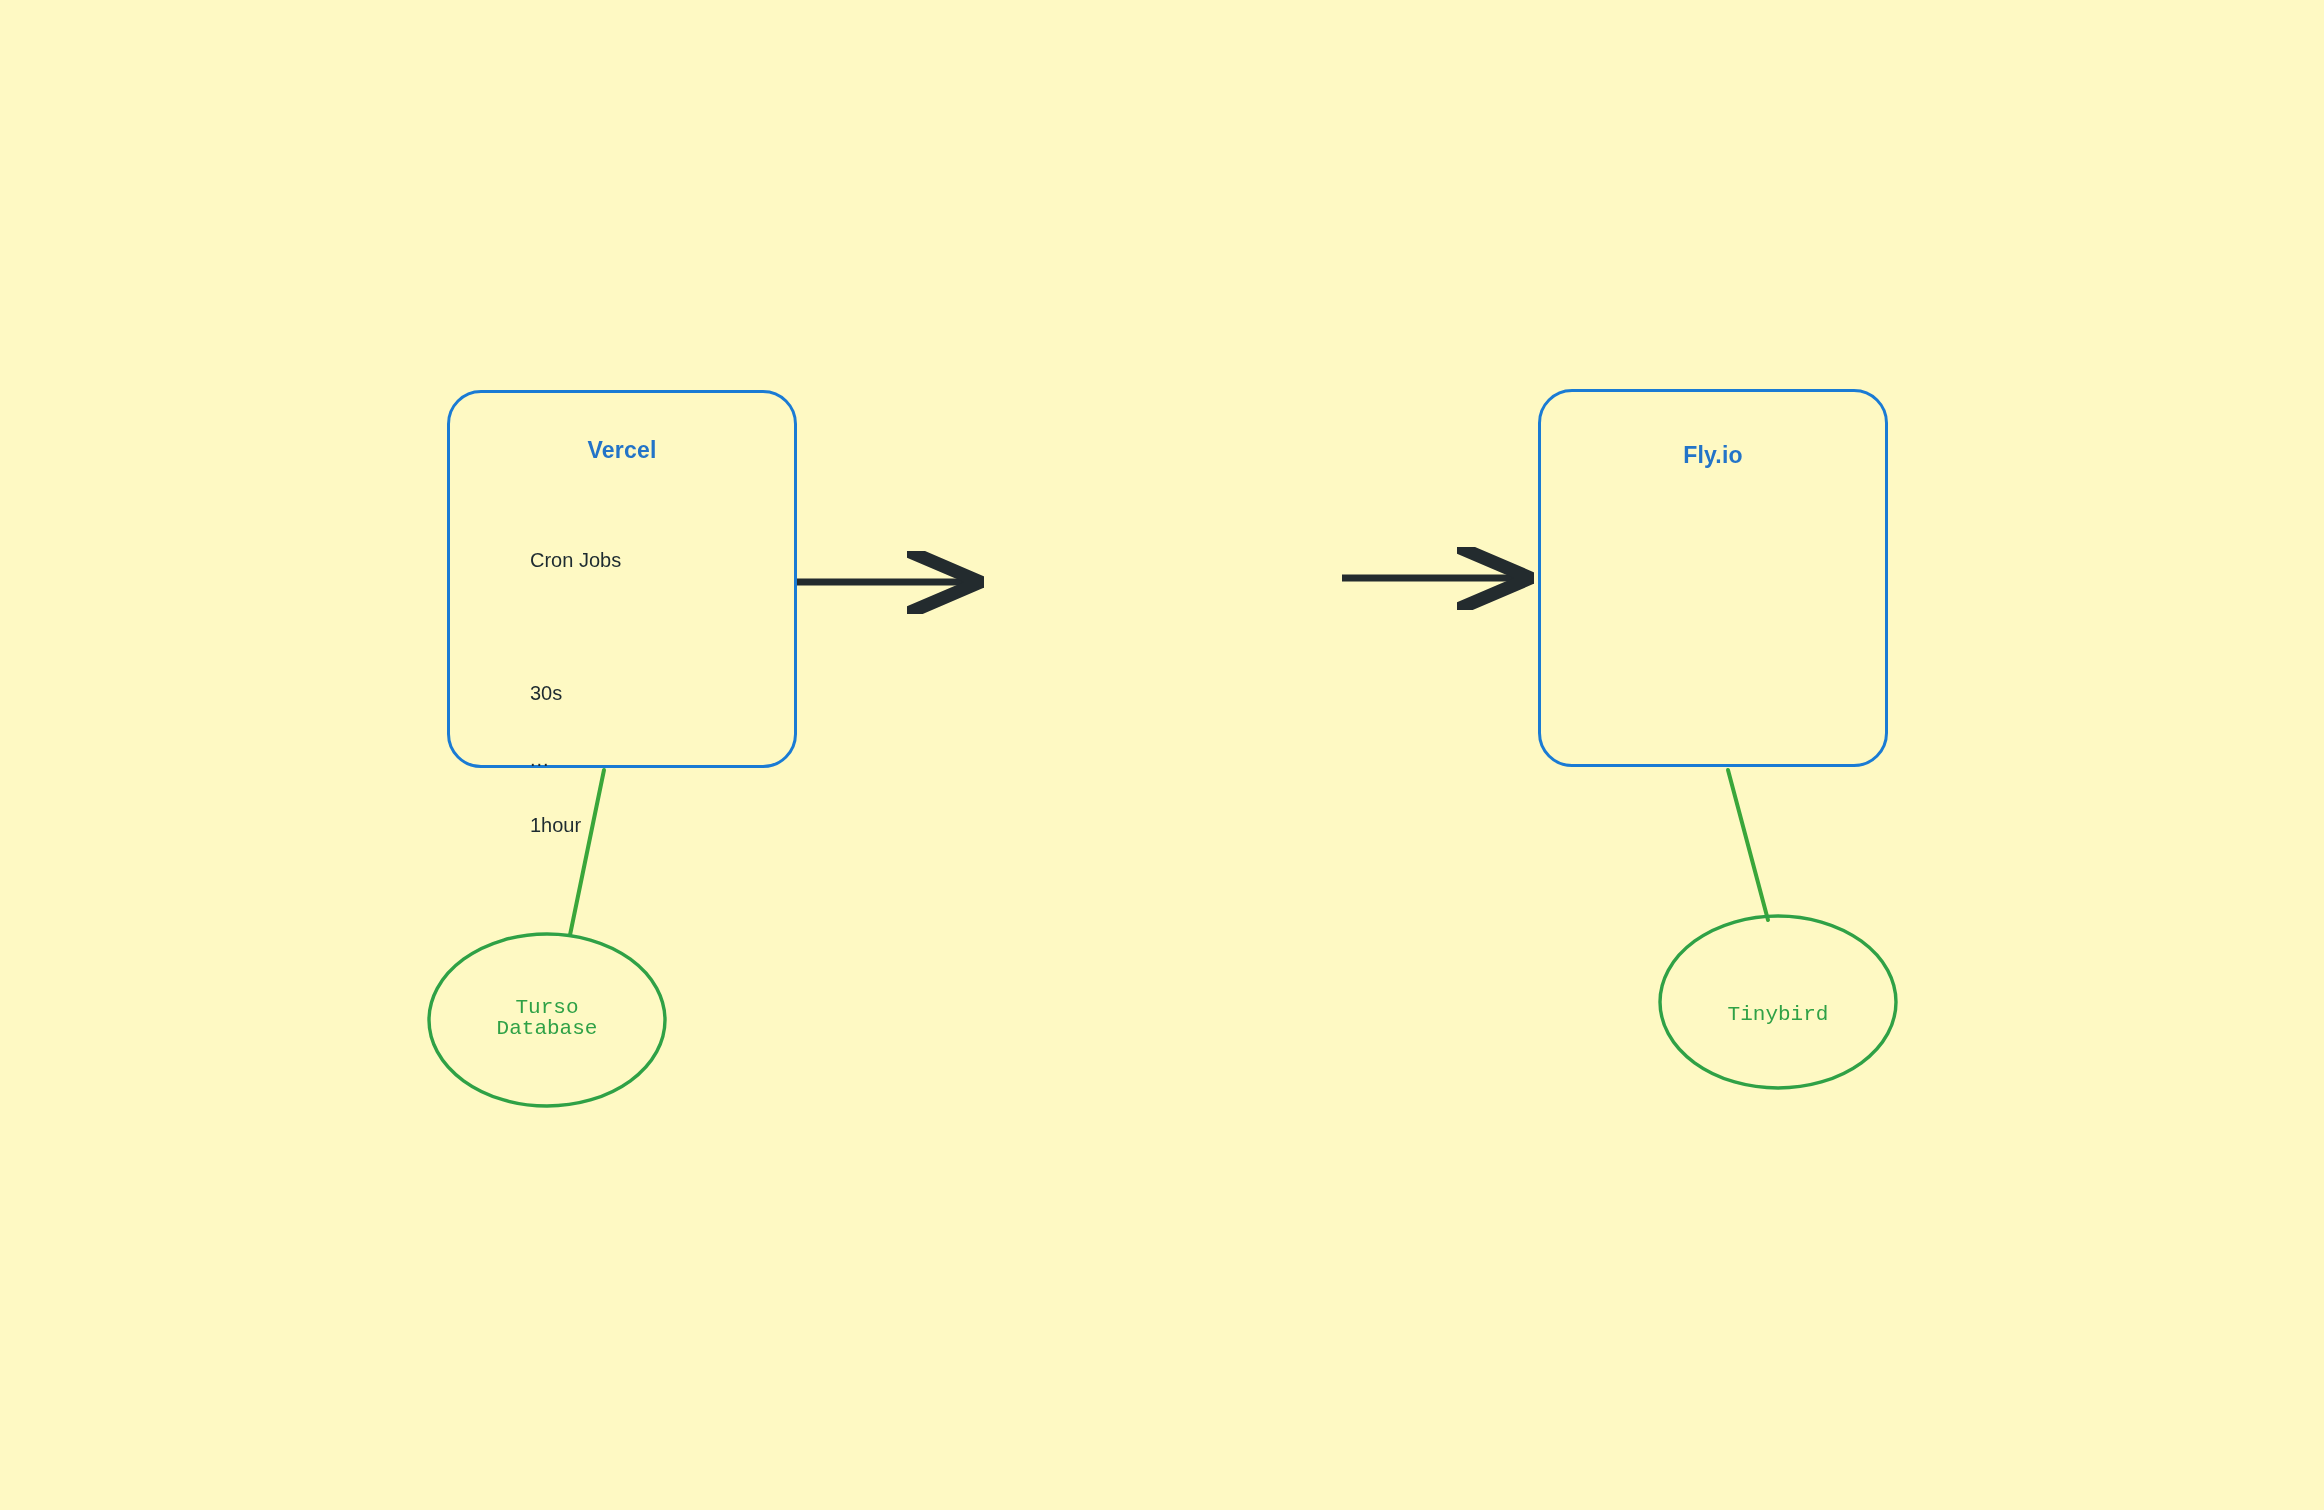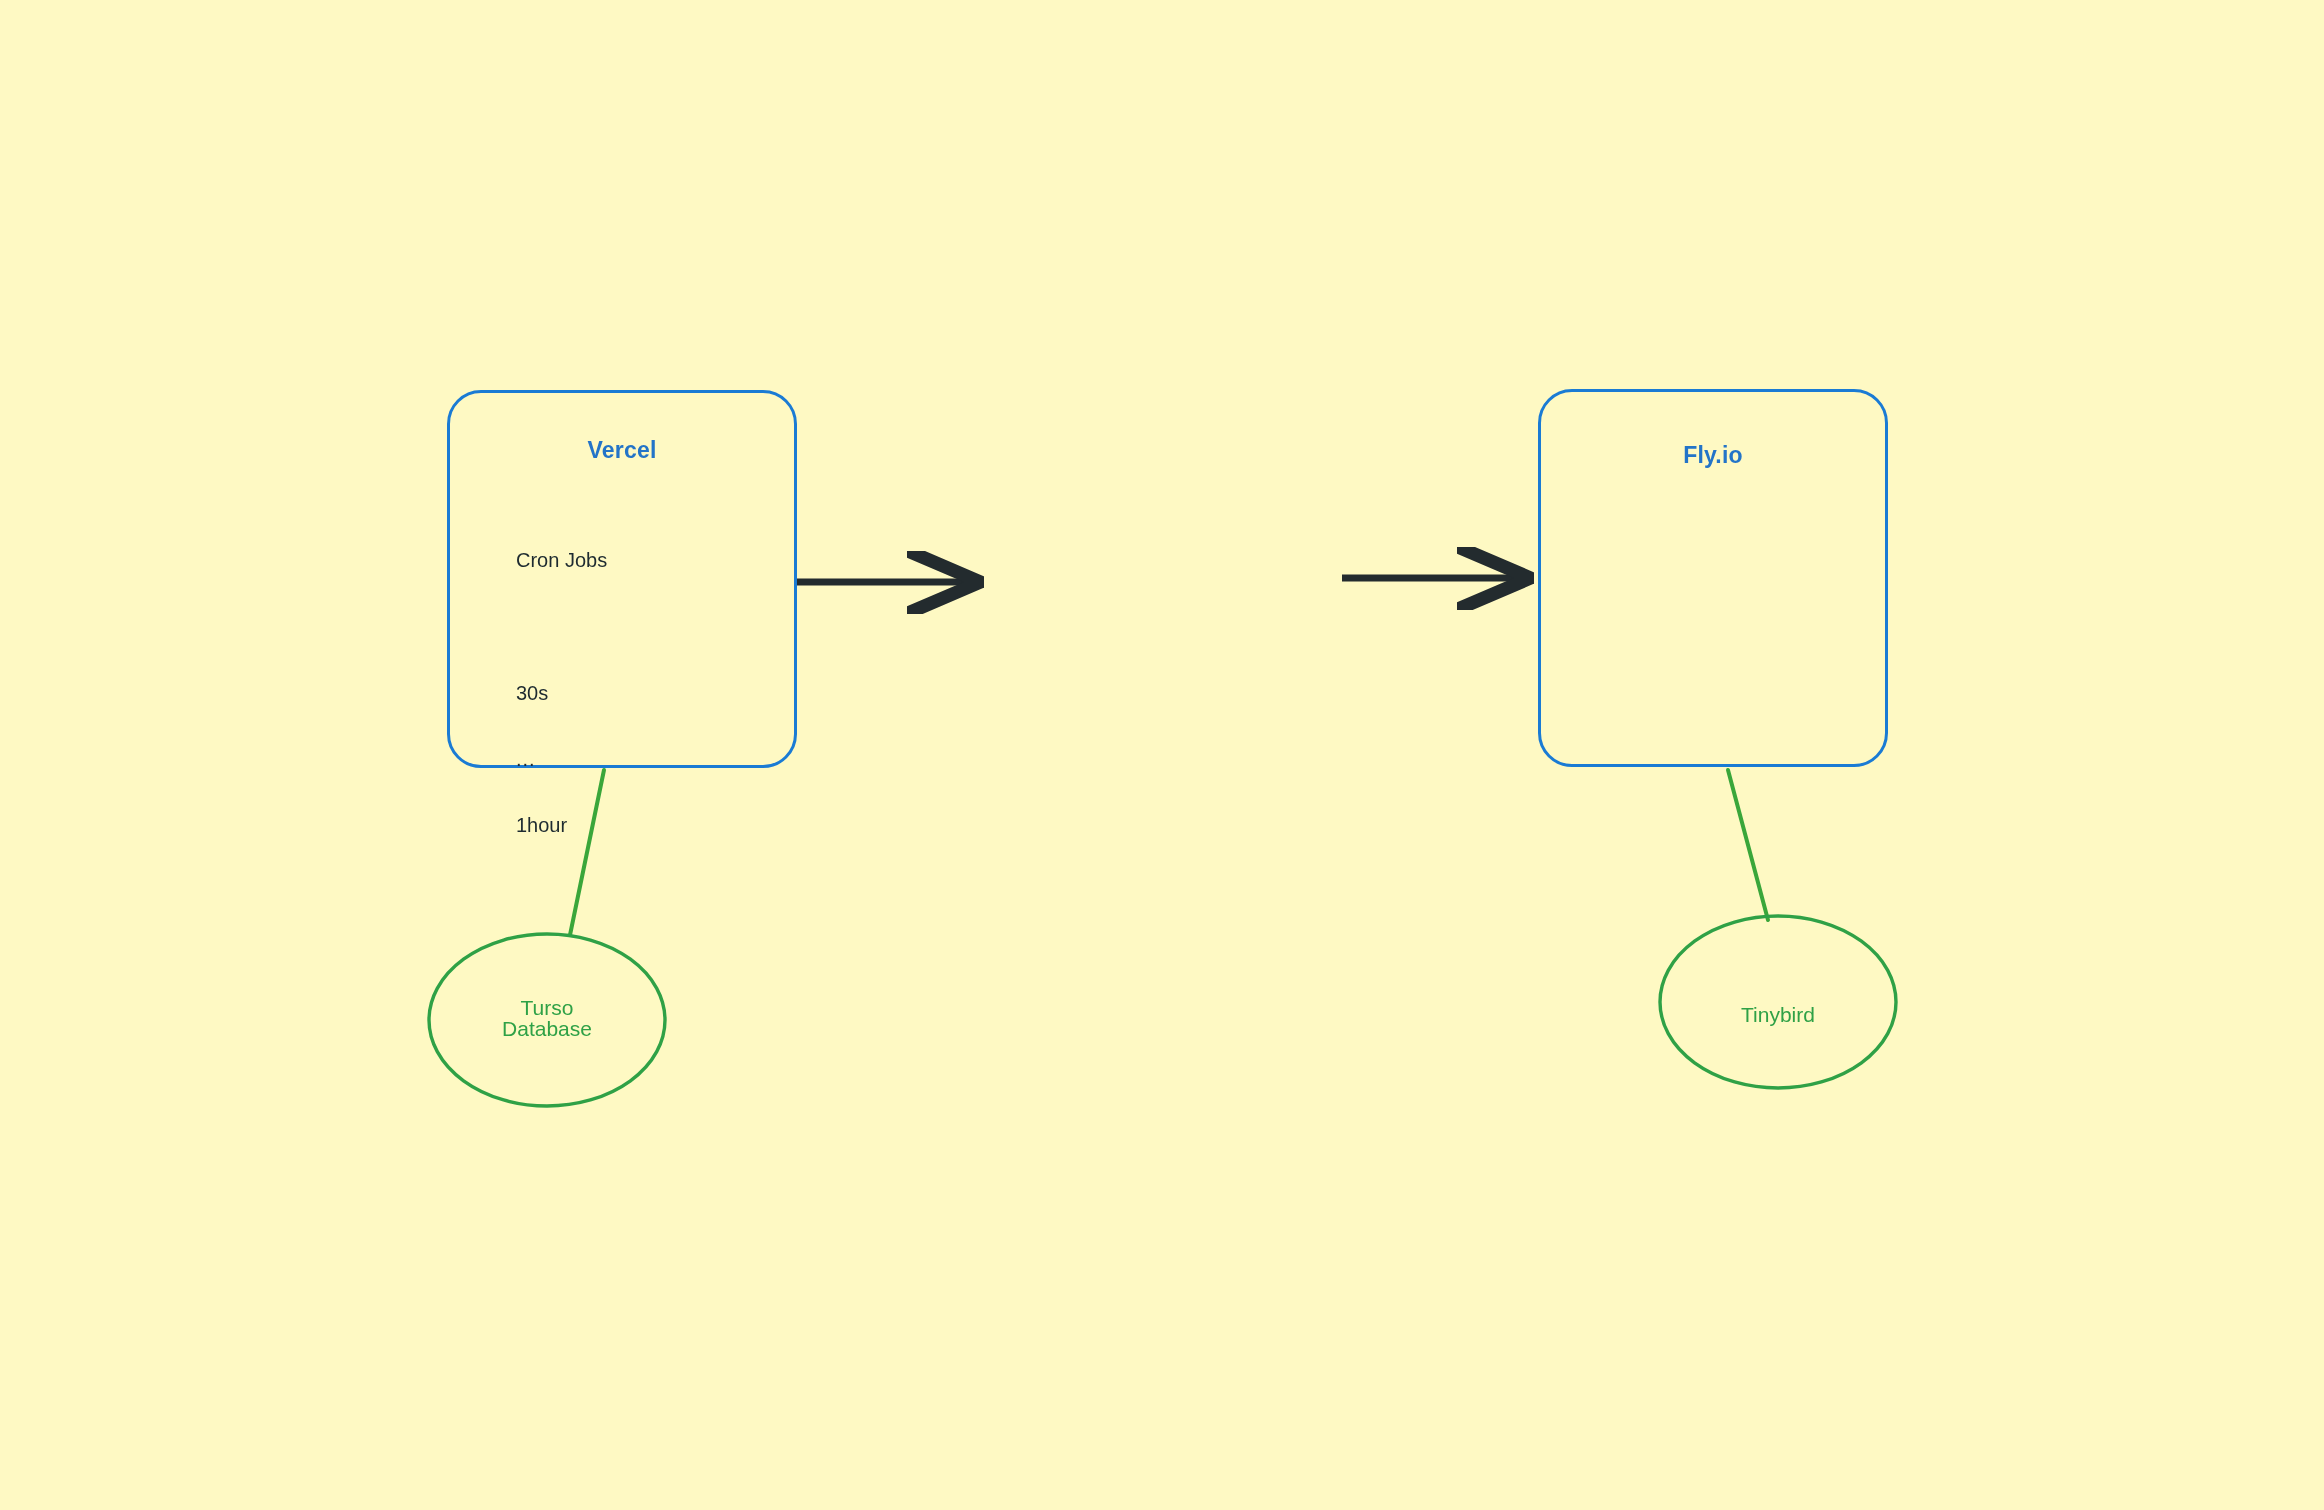--- a/index.html
+++ b/index.html
@@ -65,20 +65,21 @@
     letter-spacing: 1px;
   }
   .ellipse-label {
     position: absolute;
     text-align: center;
     color: #2fa146;
     font-size: 21px;
     line-height: 1.0;
     white-space: pre-line;
     pointer-events: none;
+    font-family: Liberation Mono, monospace;
   }
 </style>
 </head>
 <body>
 
 <div id="canvas">
 
   <svg id="edges" width="2324" height="1510" viewBox="0 0 2324 1510" xmlns="http://www.w3.org/2000/svg">
     <defs>
       <marker id="arrowhead" markerWidth="11" markerHeight="9" refX="10" refY="4.5" orient="auto" markerUnits="strokeWidth">
@@ -94,21 +95,21 @@
 
     <line x1="1728" y1="770" x2="1768" y2="920" stroke="#3aa63a" stroke-width="4" stroke-linecap="round"></line>
 
     <ellipse cx="547" cy="1020" rx="118" ry="86" fill="none" stroke="#2fa146" stroke-width="3.4"></ellipse>
 
     <ellipse cx="1778" cy="1002" rx="118" ry="86" fill="none" stroke="#2fa146" stroke-width="3.4"></ellipse>
   </svg>
 
   <div class="node-box" style="left:447px; top:390px; width:350px; height:378px;">
     <div class="node-title" style="top:44px;">Vercel</div>
-    <div class="node-lines" style="left:66px; top:117px;">
+    <div class="node-lines" style="left:80px; top:117px;">
       <span class="ln">Cron Jobs</span>
       <span class="ln gap"></span>
       <span class="ln">30s</span>
       <span class="ln dots">...</span>
       <span class="ln">1hour</span>
     </div>
   </div>
 
 
   <div class="node-box" style="left:1538px; top:389px; width:350px; height:378px;">

